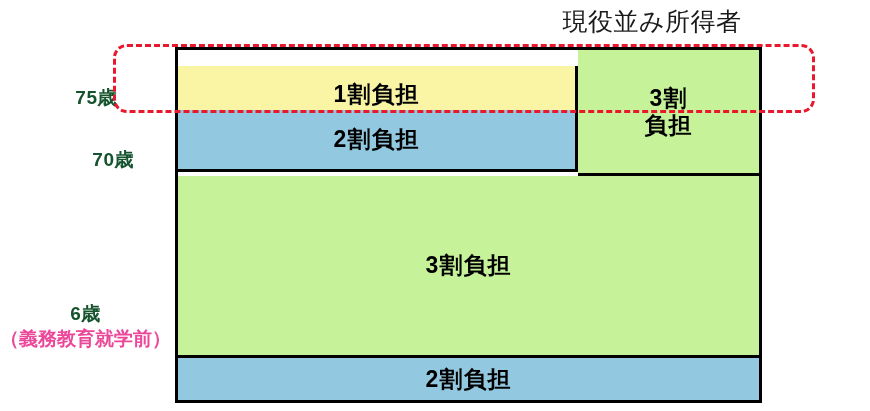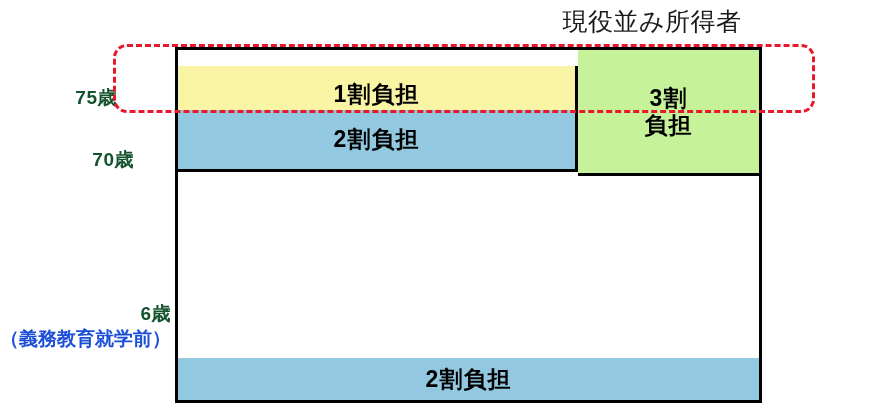--- a/index.html
+++ b/index.html
@@ -40,29 +40,29 @@
     font-size: 19px;
     font-weight: bold;
     color: #14532d;
     text-align: right;
     white-space: nowrap;
     line-height: 1.05;
     letter-spacing: 0.5px;
   }
   #age-75 { left: 0px;  top: 88px;  width: 175px; padding-right: 58px; box-sizing: border-box; }
   #age-70 { left: 0px;  top: 150px; width: 192px; padding-right: 58px; box-sizing: border-box; }
-  #age-6  { left: 0px;  top: 304px; width: 207px; padding-right: 36px; box-sizing: border-box; }
+  #age-6  { left: 0px;  top: 304px; width: 207px; padding-right: 36px; box-sizing: border-box; text-align: center; }
   #age-6-sub {
     position: absolute;
     left: 0px; top: 329px; width: 175px;
     padding-right: 4px;
     box-sizing: border-box;
     font-size: 19px;
     font-weight: bold;
-    color: #1d4ed8;
+    color: #ec4899;
     text-align: right;
     white-space: nowrap;
     line-height: 1.05;
     letter-spacing: 0px;
   }
 
   
   #chart {
     position: absolute;
     left: 175px;
@@ -162,20 +162,23 @@
 
     <div class="cell" id="cell-2wari-70" style="background:#93c9e0;">
       <div class="cell-title">2割負担</div>
     </div>
 
     <div class="cell" id="cell-3wari-active" style="background:#c6f39a;">
       <div class="cell-title">3割</div>
       <div class="cell-title">負担</div>
     </div>
 
+    <div class="cell" id="cell-3wari-main" style="background:#c6f39a;">
+      <div class="cell-title">3割負担</div>
+    </div>
 
     <div class="cell" id="cell-2wari-bottom" style="background:#93c9e0;">
       <div class="cell-title">2割負担</div>
     </div>
 
   </div>
 
   <div id="dashed-highlight"></div>
 
 </div>

